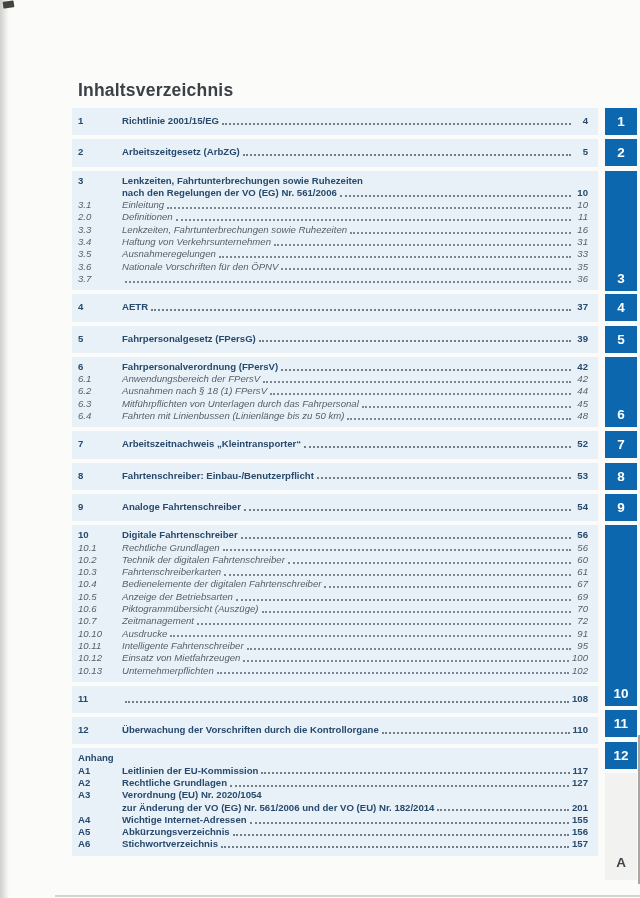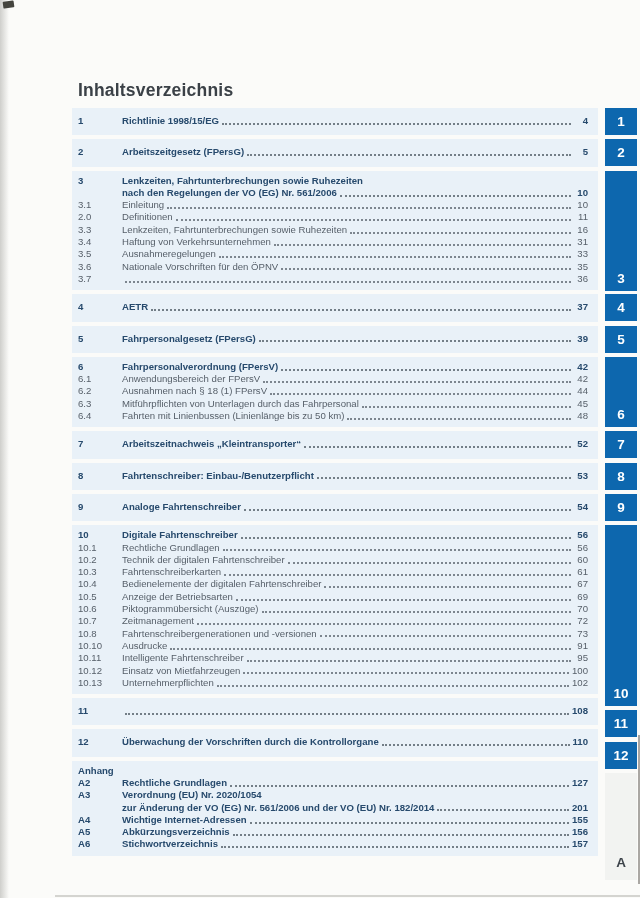--- a/index.html
+++ b/index.html
@@ -38,21 +38,21 @@
   .toc-block.single { padding-top:7px; padding-bottom:8px; }
 
   .toc-row .line { display:flex; }
   .num   { flex:0 0 44px; }
   .title { white-space:nowrap; }
   .dots  { flex:1 1 auto; min-width:8px; margin:0 3px 2.5px 3px;
            border-bottom:2px dotted #5f6a74; align-self:flex-end; opacity:.85; }
   .pagenum { flex:0 0 auto; min-width:14px; text-align:right; }
 
   .toc-row.chapter, .toc-row.label { color:#274a6d; font-weight:bold; }
-  .toc-row.sub { color:#565f69; }
+  .toc-row.sub { color:#565f69;font-style:italic; }
   .toc-row.sub .dots { border-color:#6b747d; }
 
   
   .tab-rail { position:absolute; left:605px; top:0; width:32px; height:100%; }
   .tab {
     position:absolute; left:0; width:32px; box-sizing:border-box;
     background:#0d67ae; color:#ffffff;
     font-weight:bold; font-size:13.5px;
     display:flex; align-items:center; justify-content:center;
   }
@@ -69,31 +69,31 @@
   <div class="edge-right"></div>
   <div class="edge-bottom"></div>
 
   <h1 class="page-title">Inhaltsverzeichnis</h1>
 
   <div id="toc" class="toc">
       <div class="toc-block single">
         <div class="toc-row chapter">
           <div class="line">
             <span class="num">1</span>
-            <span class="title">Richtlinie 1998/15/EG</span>
+            <span class="title">Richtlinie 2001/15/EG</span>
             <span class="dots"></span>
             <span class="pagenum">4</span>
           </div>
         </div>
       </div>
       <div class="toc-block single">
         <div class="toc-row chapter">
           <div class="line">
             <span class="num">2</span>
-            <span class="title">Arbeitszeitgesetz (FPersG)</span>
+            <span class="title">Arbeitszeitgesetz (ArbZG)</span>
             <span class="dots"></span>
             <span class="pagenum">5</span>
           </div>
         </div>
       </div>
       <div class="toc-block">
         <div class="toc-row chapter">
           <div class="line">
             <span class="num">3</span>
             <span class="title">Lenkzeiten, Fahrtunterbrechungen sowie Ruhezeiten</span>
@@ -313,28 +313,20 @@
         <div class="toc-row sub">
           <div class="line">
             <span class="num">10.7</span>
             <span class="title">Zeitmanagement</span>
             <span class="dots"></span>
             <span class="pagenum">72</span>
           </div>
         </div>
         <div class="toc-row sub">
           <div class="line">
-            <span class="num">10.8</span>
-            <span class="title">Fahrtenschreibergenerationen und -versionen</span>
-            <span class="dots"></span>
-            <span class="pagenum">73</span>
-          </div>
-        </div>
-        <div class="toc-row sub">
-          <div class="line">
             <span class="num">10.10</span>
             <span class="title">Ausdrucke</span>
             <span class="dots"></span>
             <span class="pagenum">91</span>
           </div>
         </div>
         <div class="toc-row sub">
           <div class="line">
             <span class="num">10.11</span>
             <span class="title">Intelligente Fahrtenschreiber</span>
@@ -376,20 +368,28 @@
             <span class="dots"></span>
             <span class="pagenum">110</span>
           </div>
         </div>
       </div>
       <div class="toc-block">
         <div class="toc-row label">
           <div class="line">
             <span class="num">Anhang</span>
             <span class="title"></span>
+          </div>
+        </div>
+        <div class="toc-row chapter">
+          <div class="line">
+            <span class="num">A1</span>
+            <span class="title">Leitlinien der EU-Kommission</span>
+            <span class="dots"></span>
+            <span class="pagenum">117</span>
           </div>
         </div>
         <div class="toc-row chapter">
           <div class="line">
             <span class="num">A2</span>
             <span class="title">Rechtliche Grundlagen</span>
             <span class="dots"></span>
             <span class="pagenum">127</span>
           </div>
         </div>

